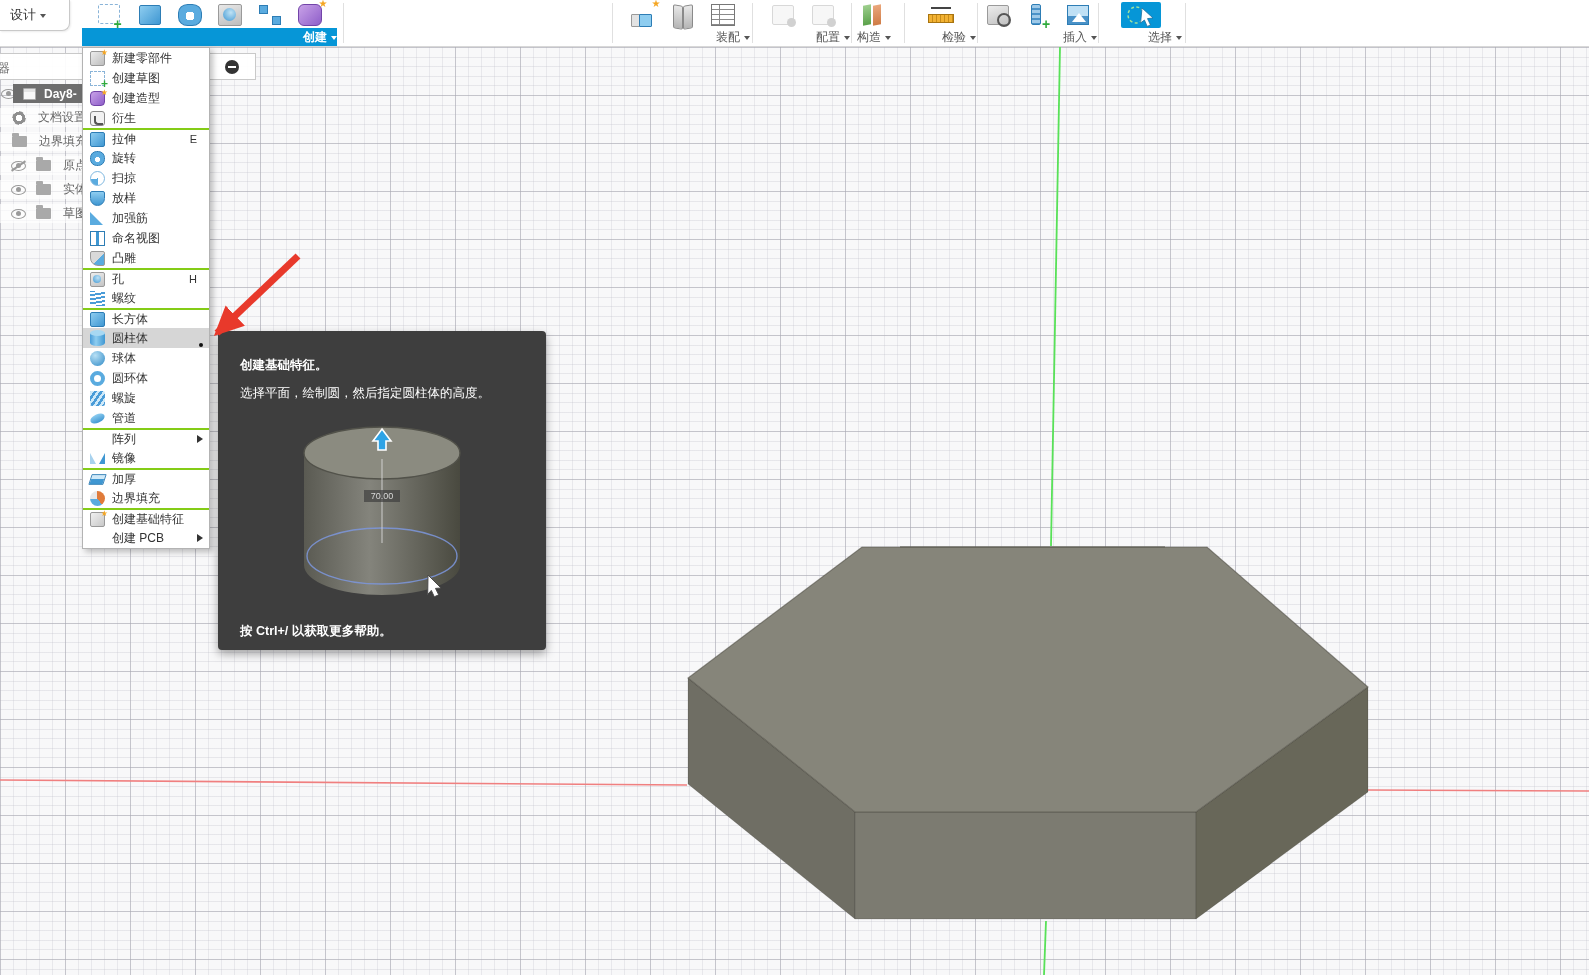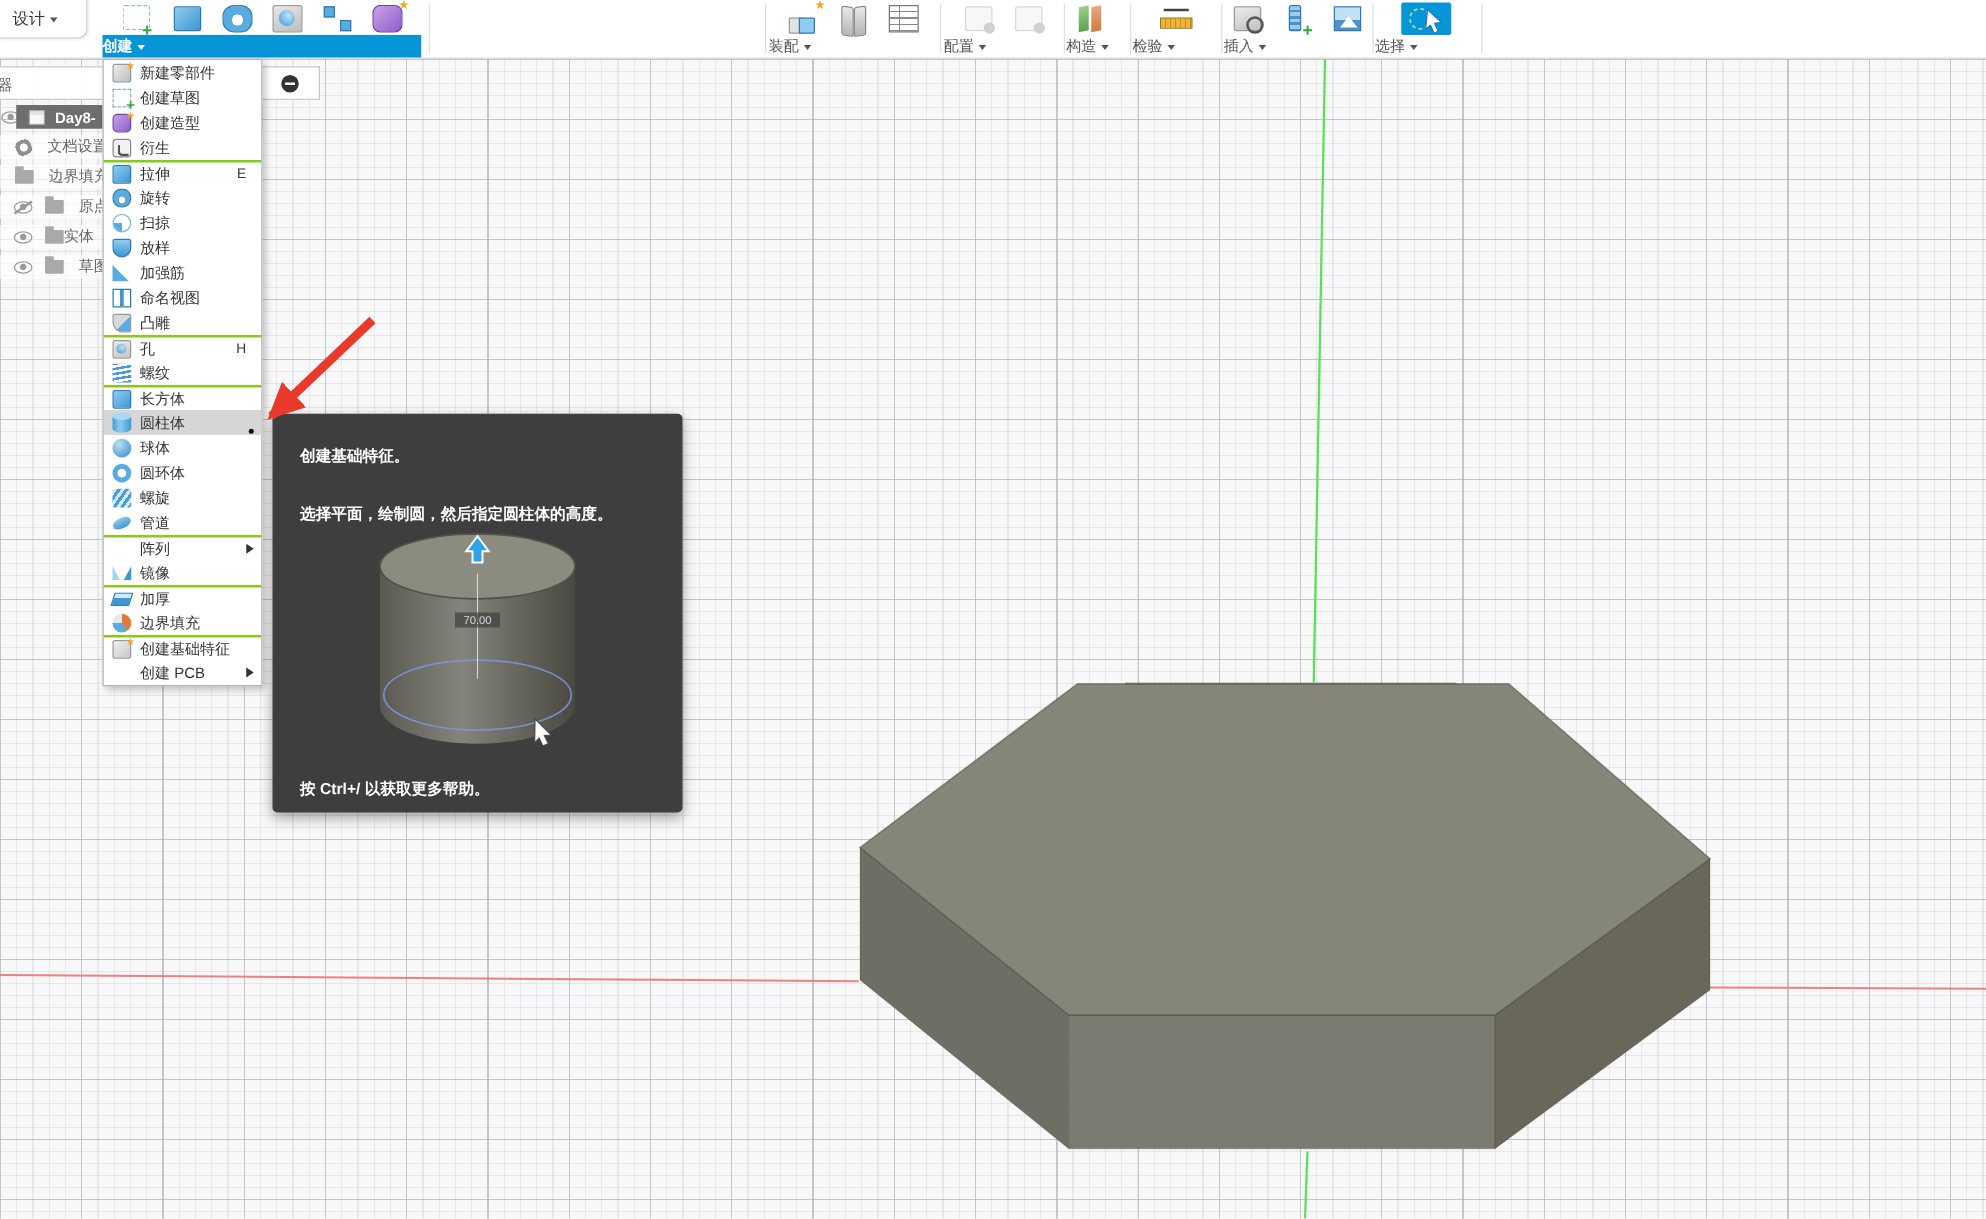--- a/index.html
+++ b/index.html
@@ -13,21 +13,21 @@
       repeating-linear-gradient(to right,  rgba(168,168,178,.55) 0 1px, transparent 1px 65px),
       repeating-linear-gradient(to bottom, rgba(190,190,200,.30) 0 1px, transparent 1px 9.6px),
       repeating-linear-gradient(to right,  rgba(195,195,205,.30) 0 1px, transparent 1px 13px);}
   #scene{position:absolute;left:0;top:0}
 
   
   #toolbar{position:absolute;left:0;top:0;width:1589px;height:47px;background:#fff;border-bottom:1px solid #d8d8d8;z-index:10}
   .tsep{position:absolute;top:3px;height:40px;width:1px;background:#e0e0e0}
   .tgroup{position:absolute;top:0;height:46px}
   .ticons{display:flex;justify-content:center;align-items:flex-end;gap:12px;height:28px;padding-top:1px}
-  .tlabel{position:absolute;left:0;right:0;top:28px;height:18px;font-size:12px;color:#555;text-align:left;line-height:18px;cursor:pointer}
+  .tlabel{position:absolute;left:0;right:0;top:28px;height:18px;font-size:12px;color:#555;text-align:right;line-height:18px;cursor:pointer}
   .tlabel.active{background:#0696d7;color:#fff;font-weight:bold}
   .caret{display:inline-block;width:0;height:0;border-top:4px solid currentColor;border-left:3.5px solid transparent;border-right:3.5px solid transparent;margin-left:4px;vertical-align:middle}
   .ti{position:relative;width:28px;height:26px;cursor:pointer}
   .ti.grayed{opacity:.45}
   .star{position:absolute;top:-4px;right:-4px;font-size:10px;color:#f5a623}
   
   .g-sketch{position:absolute;inset:2px 4px 4px 2px;border:1.5px dashed #8ab4d8;border-radius:2px;background:#fff}
   .g-plus{position:absolute;right:-2px;bottom:-2px;width:12px;height:12px;color:#2faa3c;font-weight:bold;font-size:14px;line-height:12px}
   .g-cube{position:absolute;inset:3px;background:linear-gradient(135deg,#8ecdf0,#3f97d2);border:1px solid #2d7db5;border-radius:2px}
   .g-rev{position:absolute;inset:2px;background:radial-gradient(circle at 50% 55%,#fff 0 28%,#5aabdf 29%);border-radius:40%;border:1px solid #2d7db5}
@@ -131,21 +131,21 @@
   .i-pipe{background:linear-gradient(180deg,#8ecdf0,#3f97d2);border-radius:7px;transform:rotate(-25deg) scaleY(.55)}
   .i-mirror::before{content:"";position:absolute;left:0;top:2px;border-top:11px solid transparent;border-left:6px solid #a8d2ee}
   .i-mirror::after{content:"";position:absolute;right:0;top:2px;border-top:11px solid transparent;border-right:6px solid #3f97d2}
   .i-thicken{background:linear-gradient(180deg,#cfe9f8 40%,#3f97d2 40%);transform:skewX(-18deg) scaleY(.7);border:1px solid #2d7db5}
   .i-bfill{border-radius:50%;background:conic-gradient(#e07b3a 0 40%,#5aabdf 40% 75%,#e8e8e8 75%)}
   .i-base{background:linear-gradient(135deg,#f0f0f0,#c8c8c8);border:1px solid #999;border-radius:2px}
 
   
   #tooltip{position:absolute;left:218px;top:331px;width:328px;height:319px;background:#3e3e3e;border-radius:4px;box-shadow:0 4px 10px rgba(0,0,0,.35);z-index:19;color:#fff}
   #tooltip .tt{position:absolute;left:22px;top:26px;font-size:12.5px;font-weight:bold}
-  #tooltip .tb{position:absolute;left:22px;top:72px;font-size:12.5px;font-weight:bold}
+  #tooltip .tb{position:absolute;left:22px;top:54px;font-size:12.5px;font-weight:normal}
   #tooltip .tf{position:absolute;left:22px;bottom:10px;font-size:12.5px;font-weight:bold}
   #ttimg{position:absolute;left:68px;top:82px}
 
   
   #arrowLayer{position:absolute;left:0;top:0;width:1589px;height:975px;z-index:30;pointer-events:none}
 </style>
 </head>
 <body>
 
 <div id="viewport">
@@ -309,21 +309,21 @@
     <span class="lbl" style="margin-left:12px">边界填充</span>
   </div>
   <div class="brow">
     <span class="eye off" style="margin-left:11px"></span>
     <span class="folder" style="margin-left:10px"></span>
     <span class="lbl" style="margin-left:12px">原点</span>
   </div>
   <div class="brow">
     <span class="eye" style="margin-left:11px"></span>
     <span class="folder" style="margin-left:10px"></span>
-    <span class="lbl" style="">实体</span>
+    <span class="lbl" style="margin-left:12px">实体</span>
   </div>
   <div class="brow">
     <span class="eye" style="margin-left:11px"></span>
     <span class="folder" style="margin-left:10px"></span>
     <span class="lbl" style="margin-left:12px">草图</span>
   </div>
 </div>
 
 <div id="menu">
   <div class="mrow">

